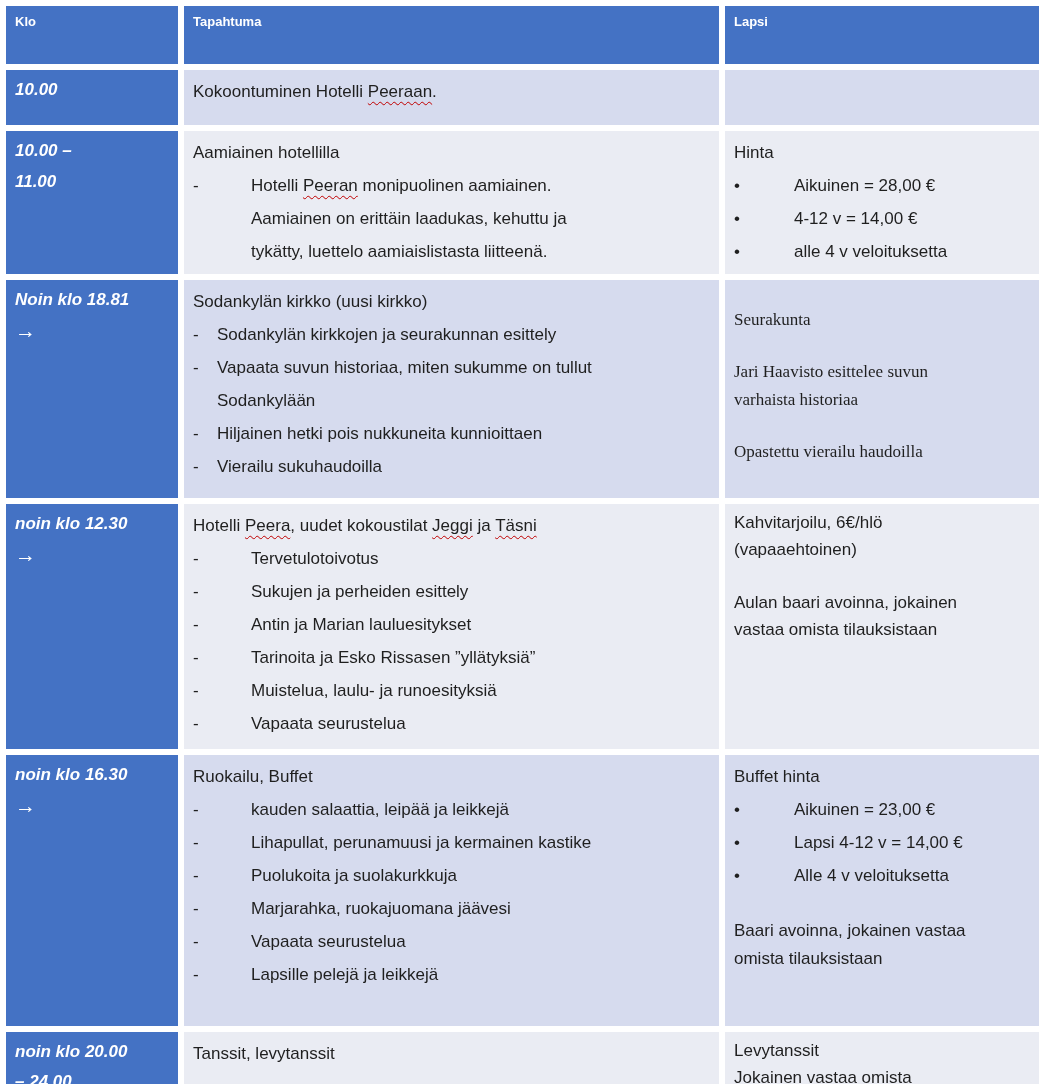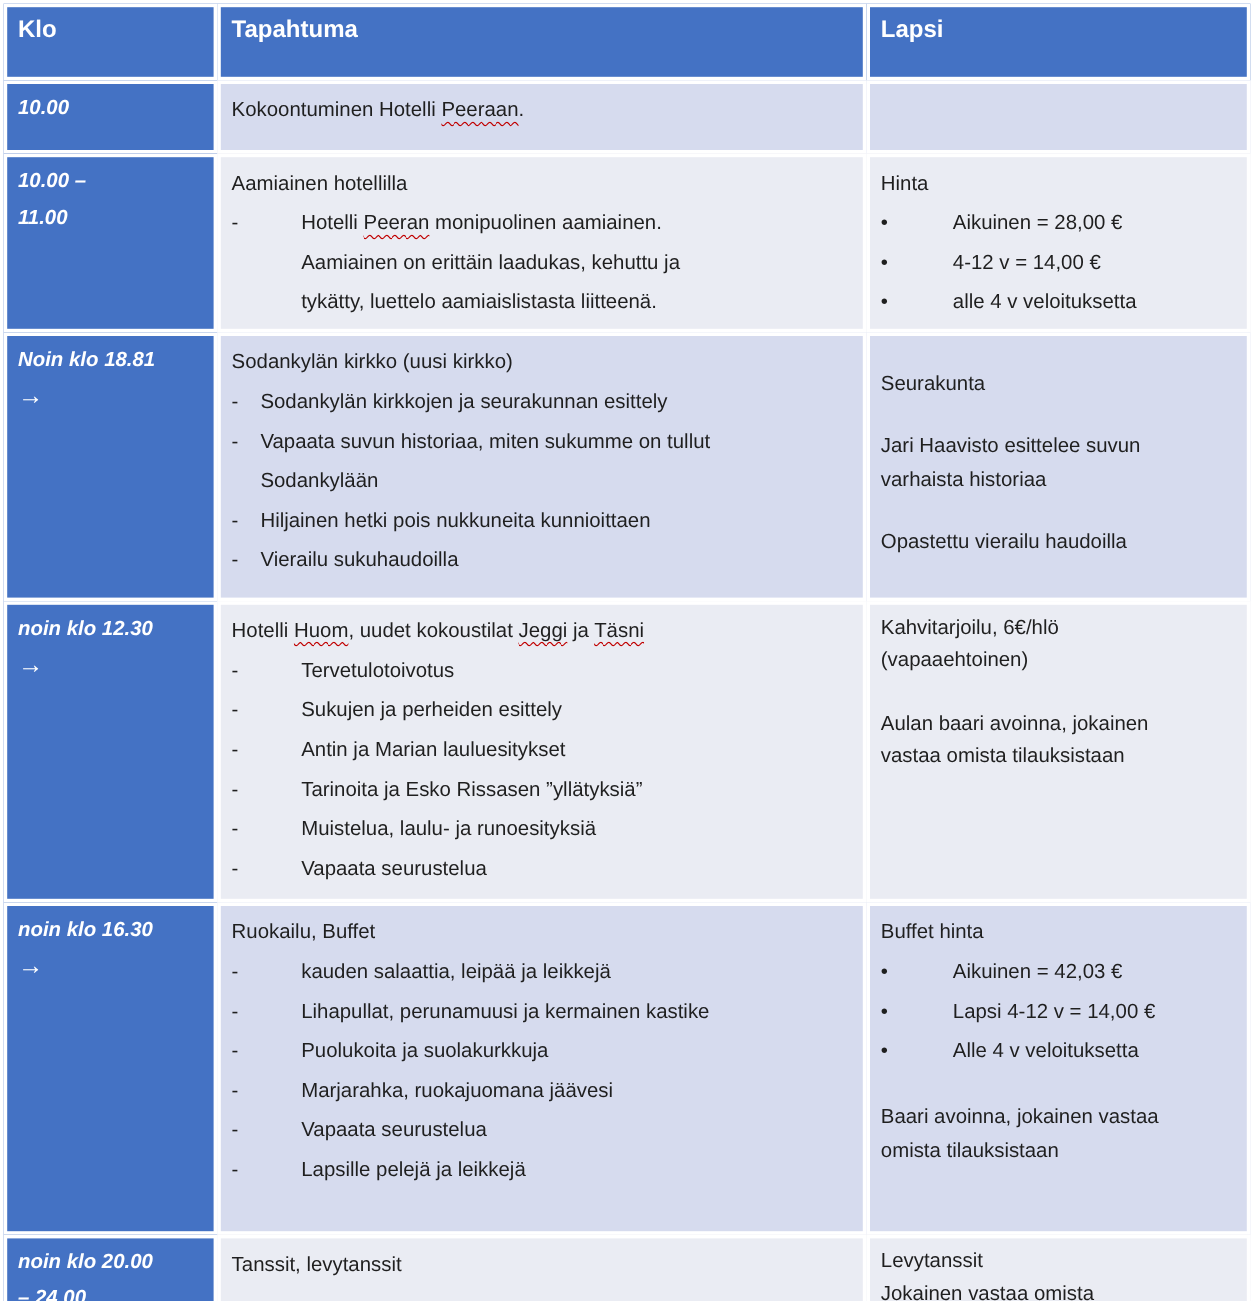--- a/index.html
+++ b/index.html
@@ -16,40 +16,40 @@
     padding:3px 4px 6px 3px;
     font-family:"Liberation Sans",sans-serif;
     font-size:17px;
     color:var(--text);
     width:1039px;
   }
   table{border-collapse:separate;border-spacing:0;table-layout:fixed;width:1039px;}
   th,td{border:3px solid var(--border);vertical-align:top;padding:5px 9px;overflow:hidden;}
   th{
     background:var(--header-bg);color:var(--header-text);
-    text-align:left;font-size:20px;font-weight:700;height:45px;padding-top:8px;
+    text-align:left;font-size:13px;font-weight:700;height:45px;padding-top:8px;
   }
   .time-cell{
     background:var(--header-bg);color:var(--header-text);
     font-weight:700;line-height:1.8;font-style:italic;
   }
   .arrow-line{font-size:21px;line-height:1.5;}
   .band-dark .data-cell{background:var(--band-dark);}
   .band-light .data-cell{background:var(--band-light);}
   .ev-title{line-height:1.95;}
   .ev-item{display:flex;line-height:1.95;}
   .ev-dash{flex:0 0 58px;}
   .indent-narrow .ev-dash{flex:0 0 24px;}
   .ev-text{flex:1;}
   .note-para.big{line-height:1.95;}
   .note-para.small{line-height:1.62;}
   .note-bullet{display:flex;line-height:1.95;}
   .bullet-glyph{flex:0 0 60px;}
   .spacer{height:25px;}
-  .pad-top{padding-top:26px;}
+  .pad-top{padding-top:26px;font-family:Liberation Serif, serif;}
   .misspell{
     text-decoration:underline wavy var(--squiggle);
     text-decoration-thickness:1px;
     text-underline-offset:4px;
     text-decoration-skip-ink:none;
   }
 </style>
 </head>
 <body>
 
@@ -134,21 +134,21 @@
           <div class="spacer"></div>
           <div class="note-para small">Opastettu vierailu haudoilla</div>
         </td>
       </tr>
       <tr class="band-light">
         <td class="time-cell" style="height:235px">
           <div>noin klo 12.30</div>
           <div class="arrow-line">→</div>
         </td>
         <td class="data-cell event-cell indent-wide">
-          <div class="ev-title"><span class="">Hotelli </span><span class="misspell">Huom</span><span class="">, uudet kokoustilat </span><span class="misspell">Jeggi</span><span class=""> ja </span><span class="misspell">Täsni</span></div>
+          <div class="ev-title"><span class="">Hotelli </span><span class="misspell">Peera</span><span class="">, uudet kokoustilat </span><span class="misspell">Jeggi</span><span class=""> ja </span><span class="misspell">Täsni</span></div>
           <div class="ev-item">
             <span class="ev-dash">-</span>
             <div class="ev-text"><span class="">Tervetulotoivotus</span></div>
           </div>
           <div class="ev-item">
             <span class="ev-dash">-</span>
             <div class="ev-text"><span class="">Sukujen ja perheiden esittely</span></div>
           </div>
           <div class="ev-item">
             <span class="ev-dash">-</span>
@@ -202,21 +202,21 @@
           </div>
           <div class="ev-item">
             <span class="ev-dash">-</span>
             <div class="ev-text"><span class="">Lapsille pelejä ja leikkejä</span></div>
           </div>
         </td>
         <td class="data-cell note-cell">
           <div class="note-para big">Buffet hinta</div>
           <div class="note-bullet">
             <span class="bullet-glyph">•</span>
-            <span>Aikuinen = 42,03 €</span>
+            <span>Aikuinen = 23,00 €</span>
           </div>
           <div class="note-bullet">
             <span class="bullet-glyph">•</span>
             <span>Lapsi 4-12 v = 14,00 €</span>
           </div>
           <div class="note-bullet">
             <span class="bullet-glyph">•</span>
             <span>Alle 4 v veloituksetta</span>
           </div>
           <div class="spacer"></div>

